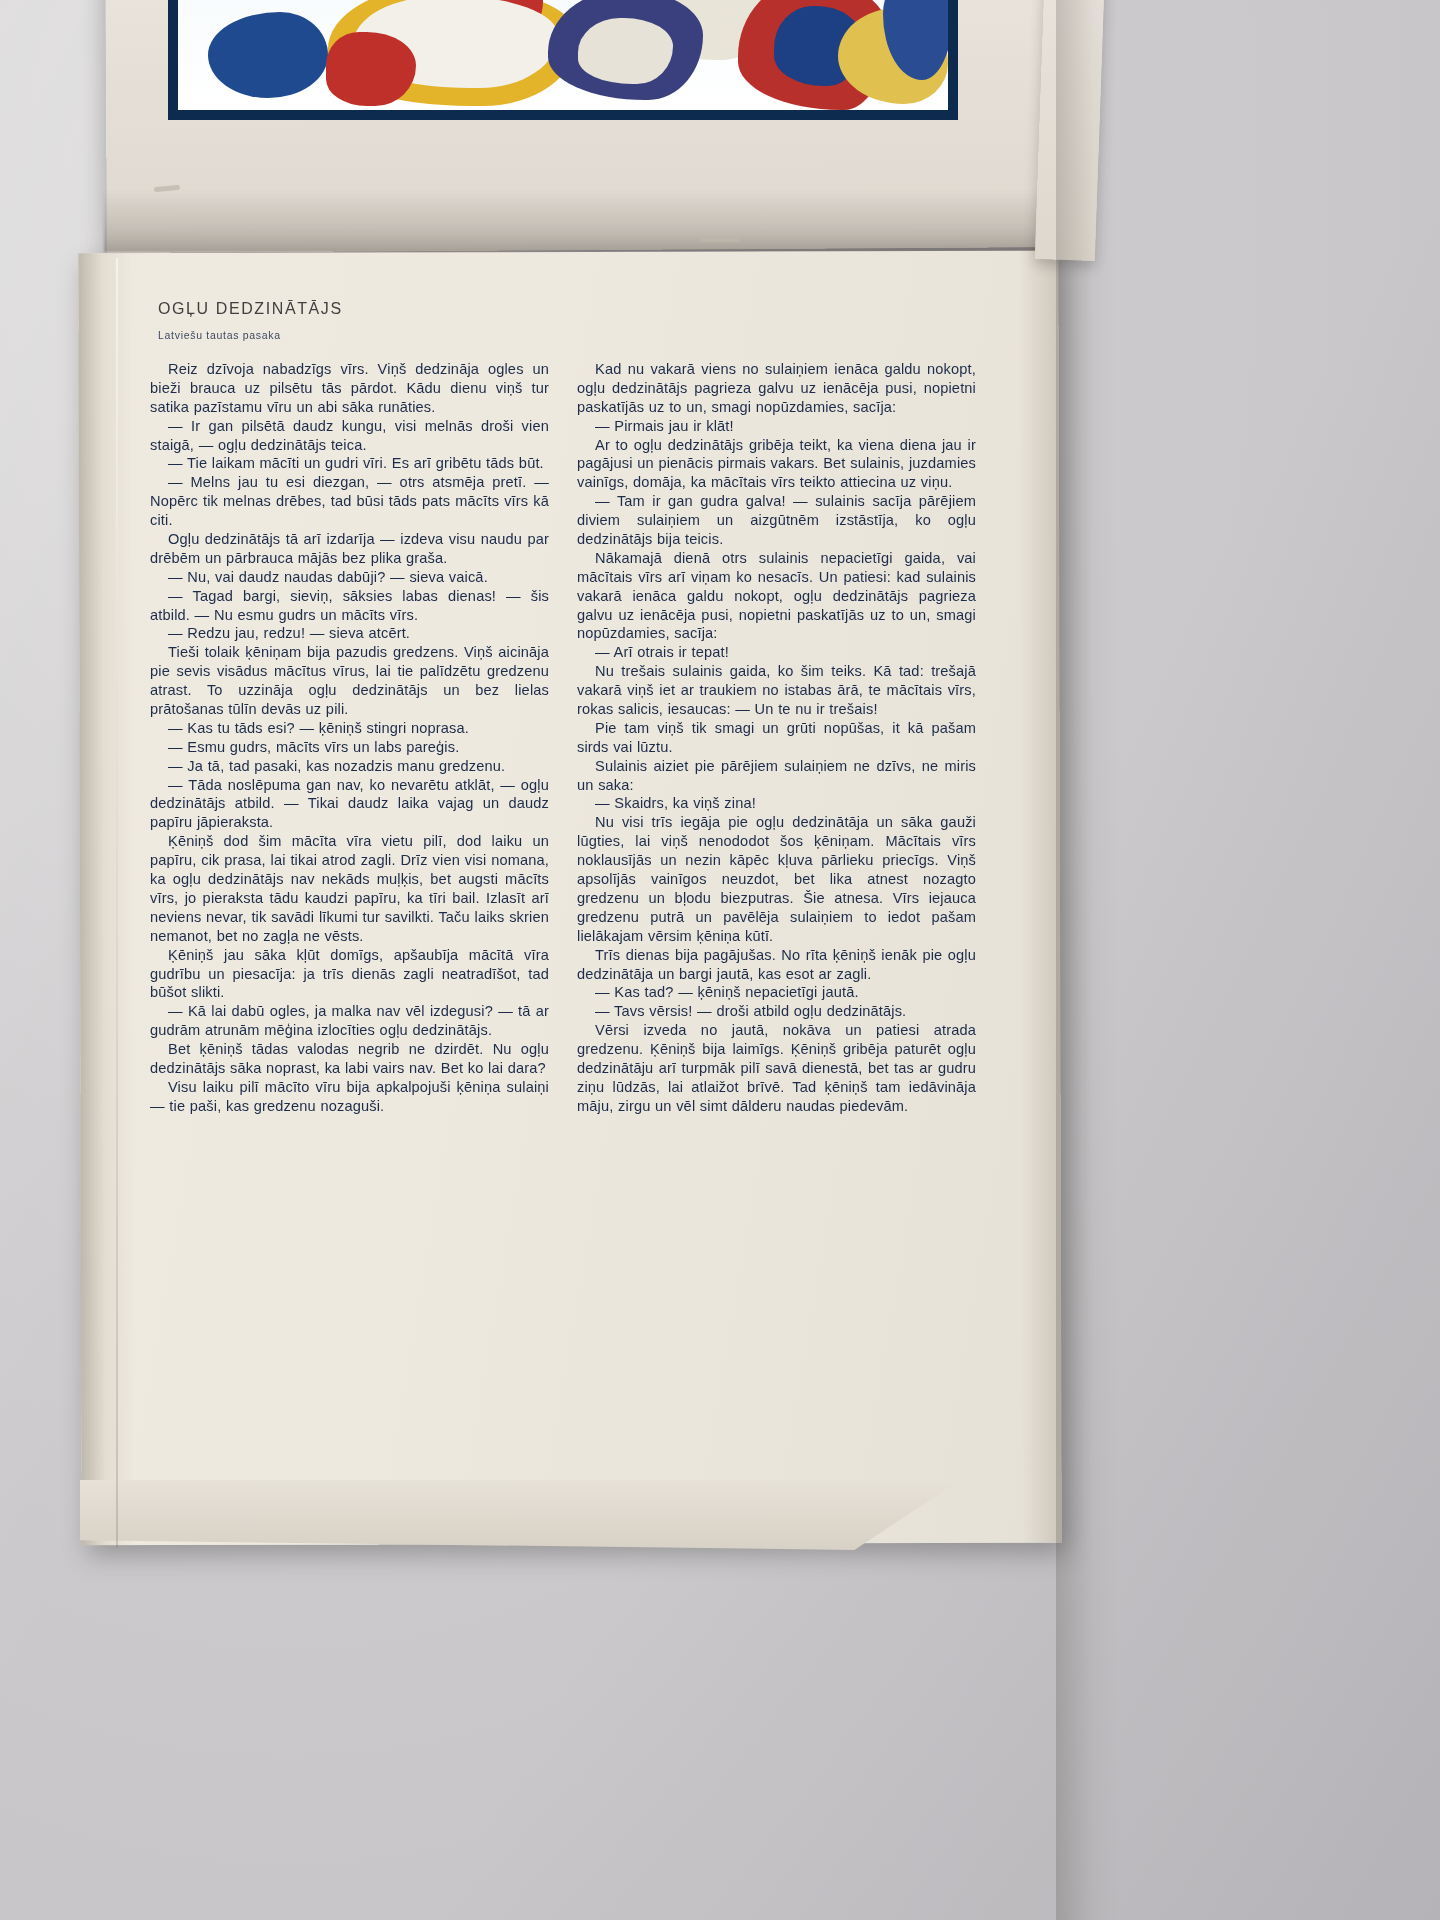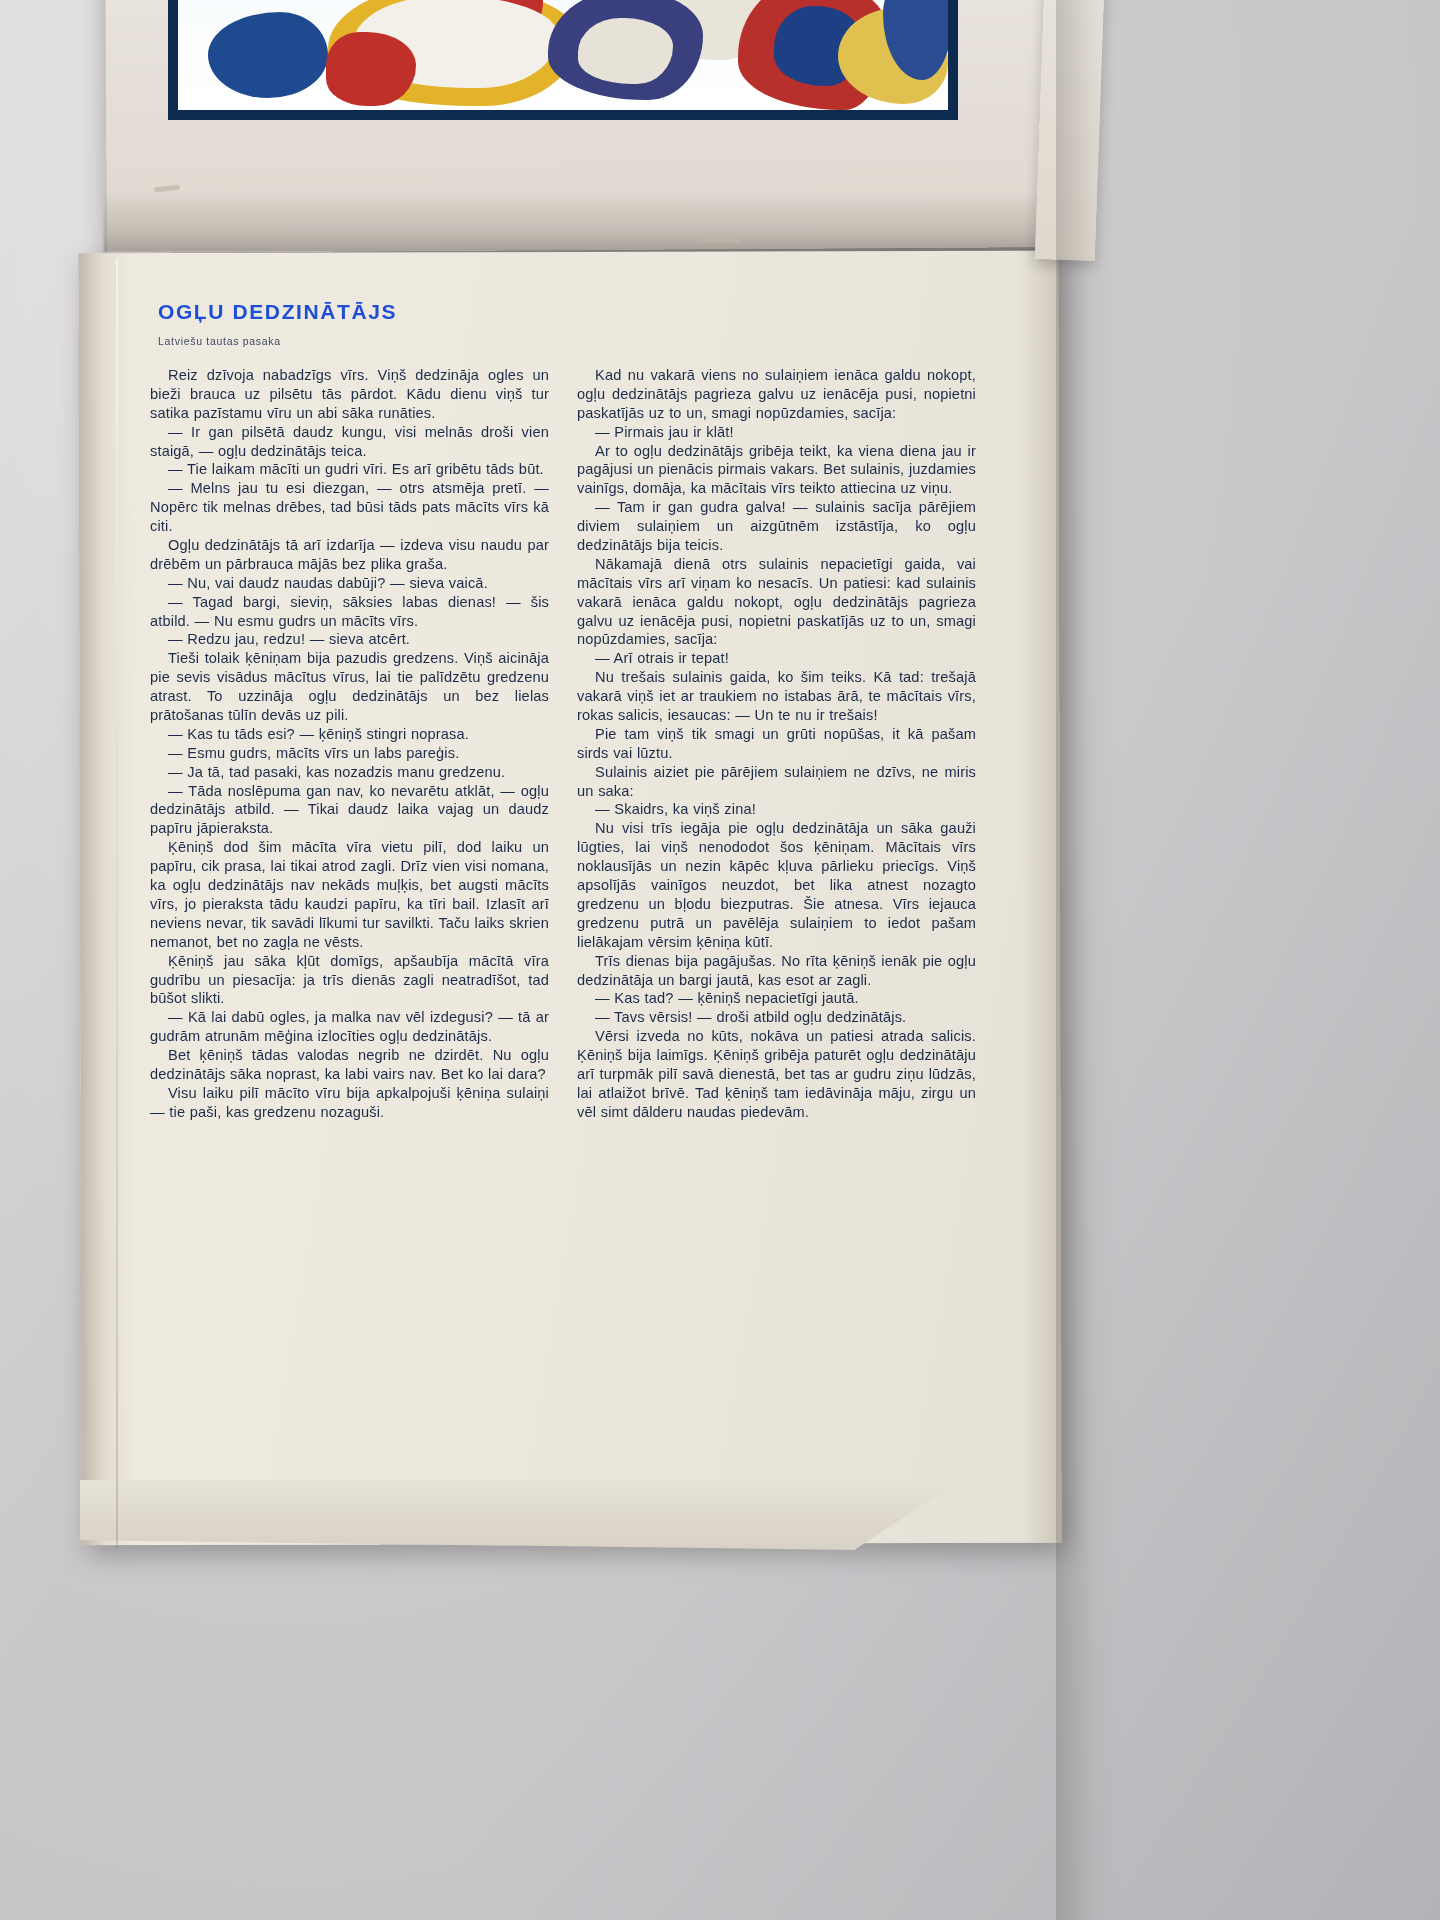--- a/index.html
+++ b/index.html
@@ -118,24 +118,24 @@
 
   
   .content {
     position: absolute;
     left: 150px;
     top: 300px;
     width: 840px;
     color: #1b2a47;
   }
   .title {
-    font-size: 21px;
+    font-size: 16px;
     letter-spacing: 1.6px;
-    font-weight: 700;
-    color: #1d4ed8;
+    font-weight: 400;
+    color: #404040;
     margin: 0 0 11px 8px;
   }
   .subtitle {
     font-size: 10.5px;
     letter-spacing: 0.7px;
     color: #3d4a63;
     margin: 0 0 19px 8px;
   }
   .cols {
     display: flex;
@@ -252,16 +252,16 @@
         <p>Nākamajā dienā otrs sulainis nepacietīgi gaida, vai mācītais vīrs arī viņam ko nesacīs. Un patiesi: kad sulainis vakarā ienāca galdu nokopt, ogļu dedzinātājs pagrieza galvu uz ienācēja pusi, nopietni paskatījās uz to un, smagi nopūzdamies, sacīja:</p>
         <p class="dash">— Arī otrais ir tepat!</p>
         <p>Nu trešais sulainis gaida, ko šim teiks. Kā tad: trešajā vakarā viņš iet ar traukiem no istabas ārā, te mācītais vīrs, rokas salicis, iesaucas: — Un te nu ir trešais!</p>
         <p>Pie tam viņš tik smagi un grūti nopūšas, it kā pašam sirds vai lūztu.</p>
         <p>Sulainis aiziet pie pārējiem sulaiņiem ne dzīvs, ne miris un saka:</p>
         <p class="dash">— Skaidrs, ka viņš zina!</p>
         <p>Nu visi trīs iegāja pie ogļu dedzinātāja un sāka gauži lūgties, lai viņš nenododot šos ķēniņam. Mācītais vīrs noklausījās un nezin kāpēc kļuva pārlieku priecīgs. Viņš apsolījās vainīgos neuzdot, bet lika atnest nozagto gredzenu un bļodu biezputras. Šie atnesa. Vīrs iejauca gredzenu putrā un pavēlēja sulaiņiem to iedot pašam lielākajam vērsim ķēniņa kūtī.</p>
         <p>Trīs dienas bija pagājušas. No rīta ķēniņš ienāk pie ogļu dedzinātāja un bargi jautā, kas esot ar zagli.</p>
         <p class="dash">— Kas tad? — ķēniņš nepacietīgi jautā.</p>
         <p class="dash">— Tavs vērsis! — droši atbild ogļu dedzinātājs.</p>
-        <p>Vērsi izveda no kūts, nokāva un patiesi atrada salicis. Ķēniņš bija laimīgs. Ķēniņš gribēja paturēt ogļu dedzinātāju arī turpmāk pilī savā dienestā, bet tas ar gudru ziņu lūdzās, lai atlaižot brīvē. Tad ķēniņš tam iedāvināja māju, zirgu un vēl simt dālderu naudas piedevām.</p>
+        <p>Vērsi izveda no jautā, nokāva un patiesi atrada gredzenu. Ķēniņš bija laimīgs. Ķēniņš gribēja paturēt ogļu dedzinātāju arī turpmāk pilī savā dienestā, bet tas ar gudru ziņu lūdzās, lai atlaižot brīvē. Tad ķēniņš tam iedāvināja māju, zirgu un vēl simt dālderu naudas piedevām.</p>
       </div>
   </div>
 </div>
 
 </body></html>

